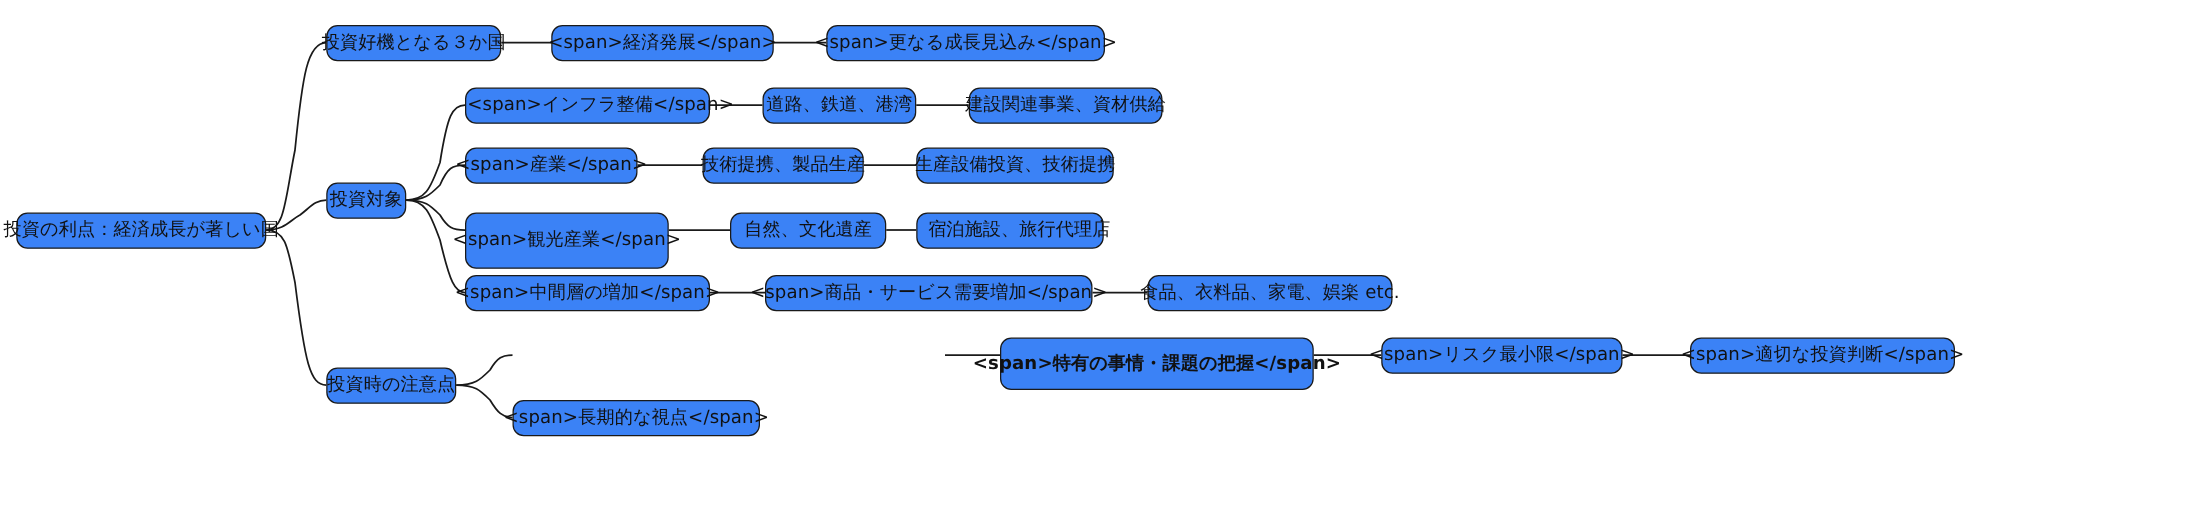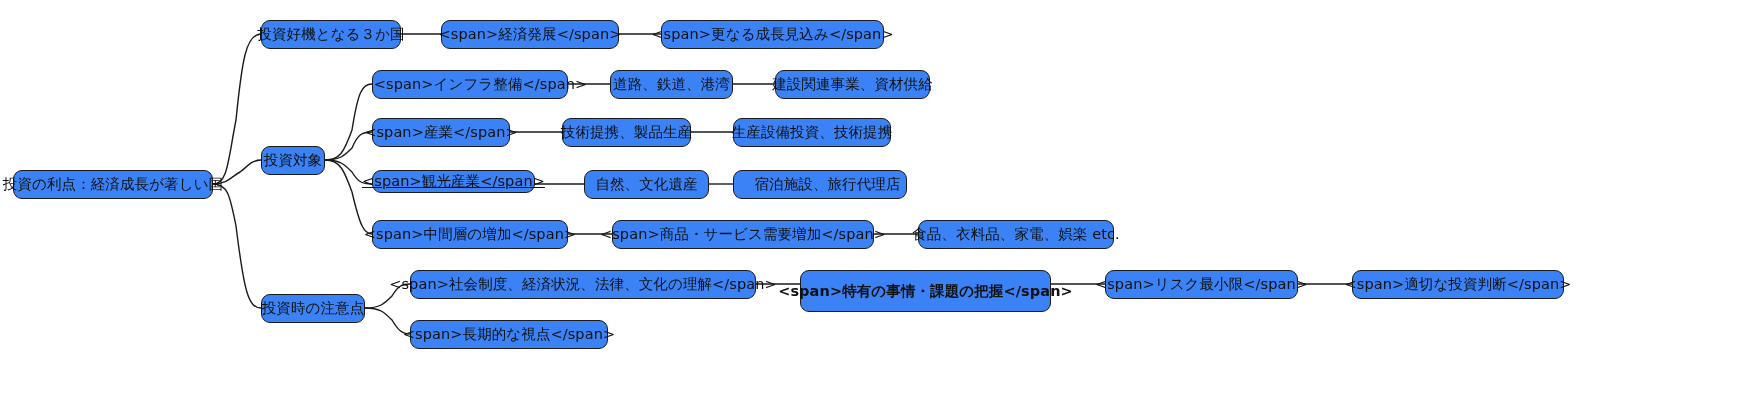--- a/index.html
+++ b/index.html
@@ -121,47 +121,44 @@
   <div class="node" style="left:372px; top:118px; width:138px; height:29px;">
     <span class="node-label">&lt;span&gt;産業&lt;/span&gt;</span>
   </div>
   <div class="node" style="left:562px; top:118px; width:129px; height:29px;">
     <span class="node-label">技術提携、製品生産</span>
   </div>
   <div class="node" style="left:733px; top:118px; width:158px; height:29px;">
     <span class="node-label">生産設備投資、技術提携</span>
   </div>
 
-  <div class="node" style="left:372px; top:170px; width:163px; height:23px;text-decoration:underline;">
+  <div class="node" style="left:372px; top:170px; width:163px; height:45px;">
     <span class="node-label">&lt;span&gt;観光産業&lt;/span&gt;</span>
   </div>
   <div class="node" style="left:584px; top:170px; width:125px; height:29px;">
     <span class="node-label">自然、文化遺産</span>
   </div>
-  <div class="node" style="left:733px; top:170px; width:174px; height:29px;padding-left:25px;">
+  <div class="node" style="left:733px; top:170px; width:150px; height:29px;padding-left:25px;">
     <span class="node-label">宿泊施設、旅行代理店</span>
   </div>
 
   <div class="node" style="left:372px; top:220px; width:196px; height:29px;">
     <span class="node-label">&lt;span&gt;中間層の増加&lt;/span&gt;</span>
   </div>
   <div class="node" style="left:612px; top:220px; width:262px; height:29px;justify-content:center;">
     <span class="node-label">&lt;span&gt;商品・サービス需要増加&lt;/span&gt;</span>
   </div>
   <div class="node" style="left:918px; top:220px; width:196px; height:29px;">
     <span class="node-label">食品、衣料品、家電、娯楽 etc.</span>
   </div>
 
   <div class="node" style="left:261px; top:294px; width:104px; height:29px;">
     <span class="node-label">投資時の注意点</span>
   </div>
 
-  <div class="node" style="left:410px; top:270px; width:346px; height:29px;">
-    <span class="node-label">&lt;span&gt;社会制度、経済状況、法律、文化の理解&lt;/span&gt;</span>
-  </div>
   <div class="node" style="left:800px; top:270px; width:251px; height:42px;font-weight:bold;">
     <span class="node-label">&lt;span&gt;特有の事情・課題の把握&lt;/span&gt;</span>
   </div>
   <div class="node" style="left:1105px; top:270px; width:193px; height:29px;">
     <span class="node-label">&lt;span&gt;リスク最小限&lt;/span&gt;</span>
   </div>
   <div class="node" style="left:1352px; top:270px; width:212px; height:29px;">
     <span class="node-label">&lt;span&gt;適切な投資判断&lt;/span&gt;</span>
   </div>
   <div class="node" style="left:410px; top:320px; width:198px; height:29px;">

